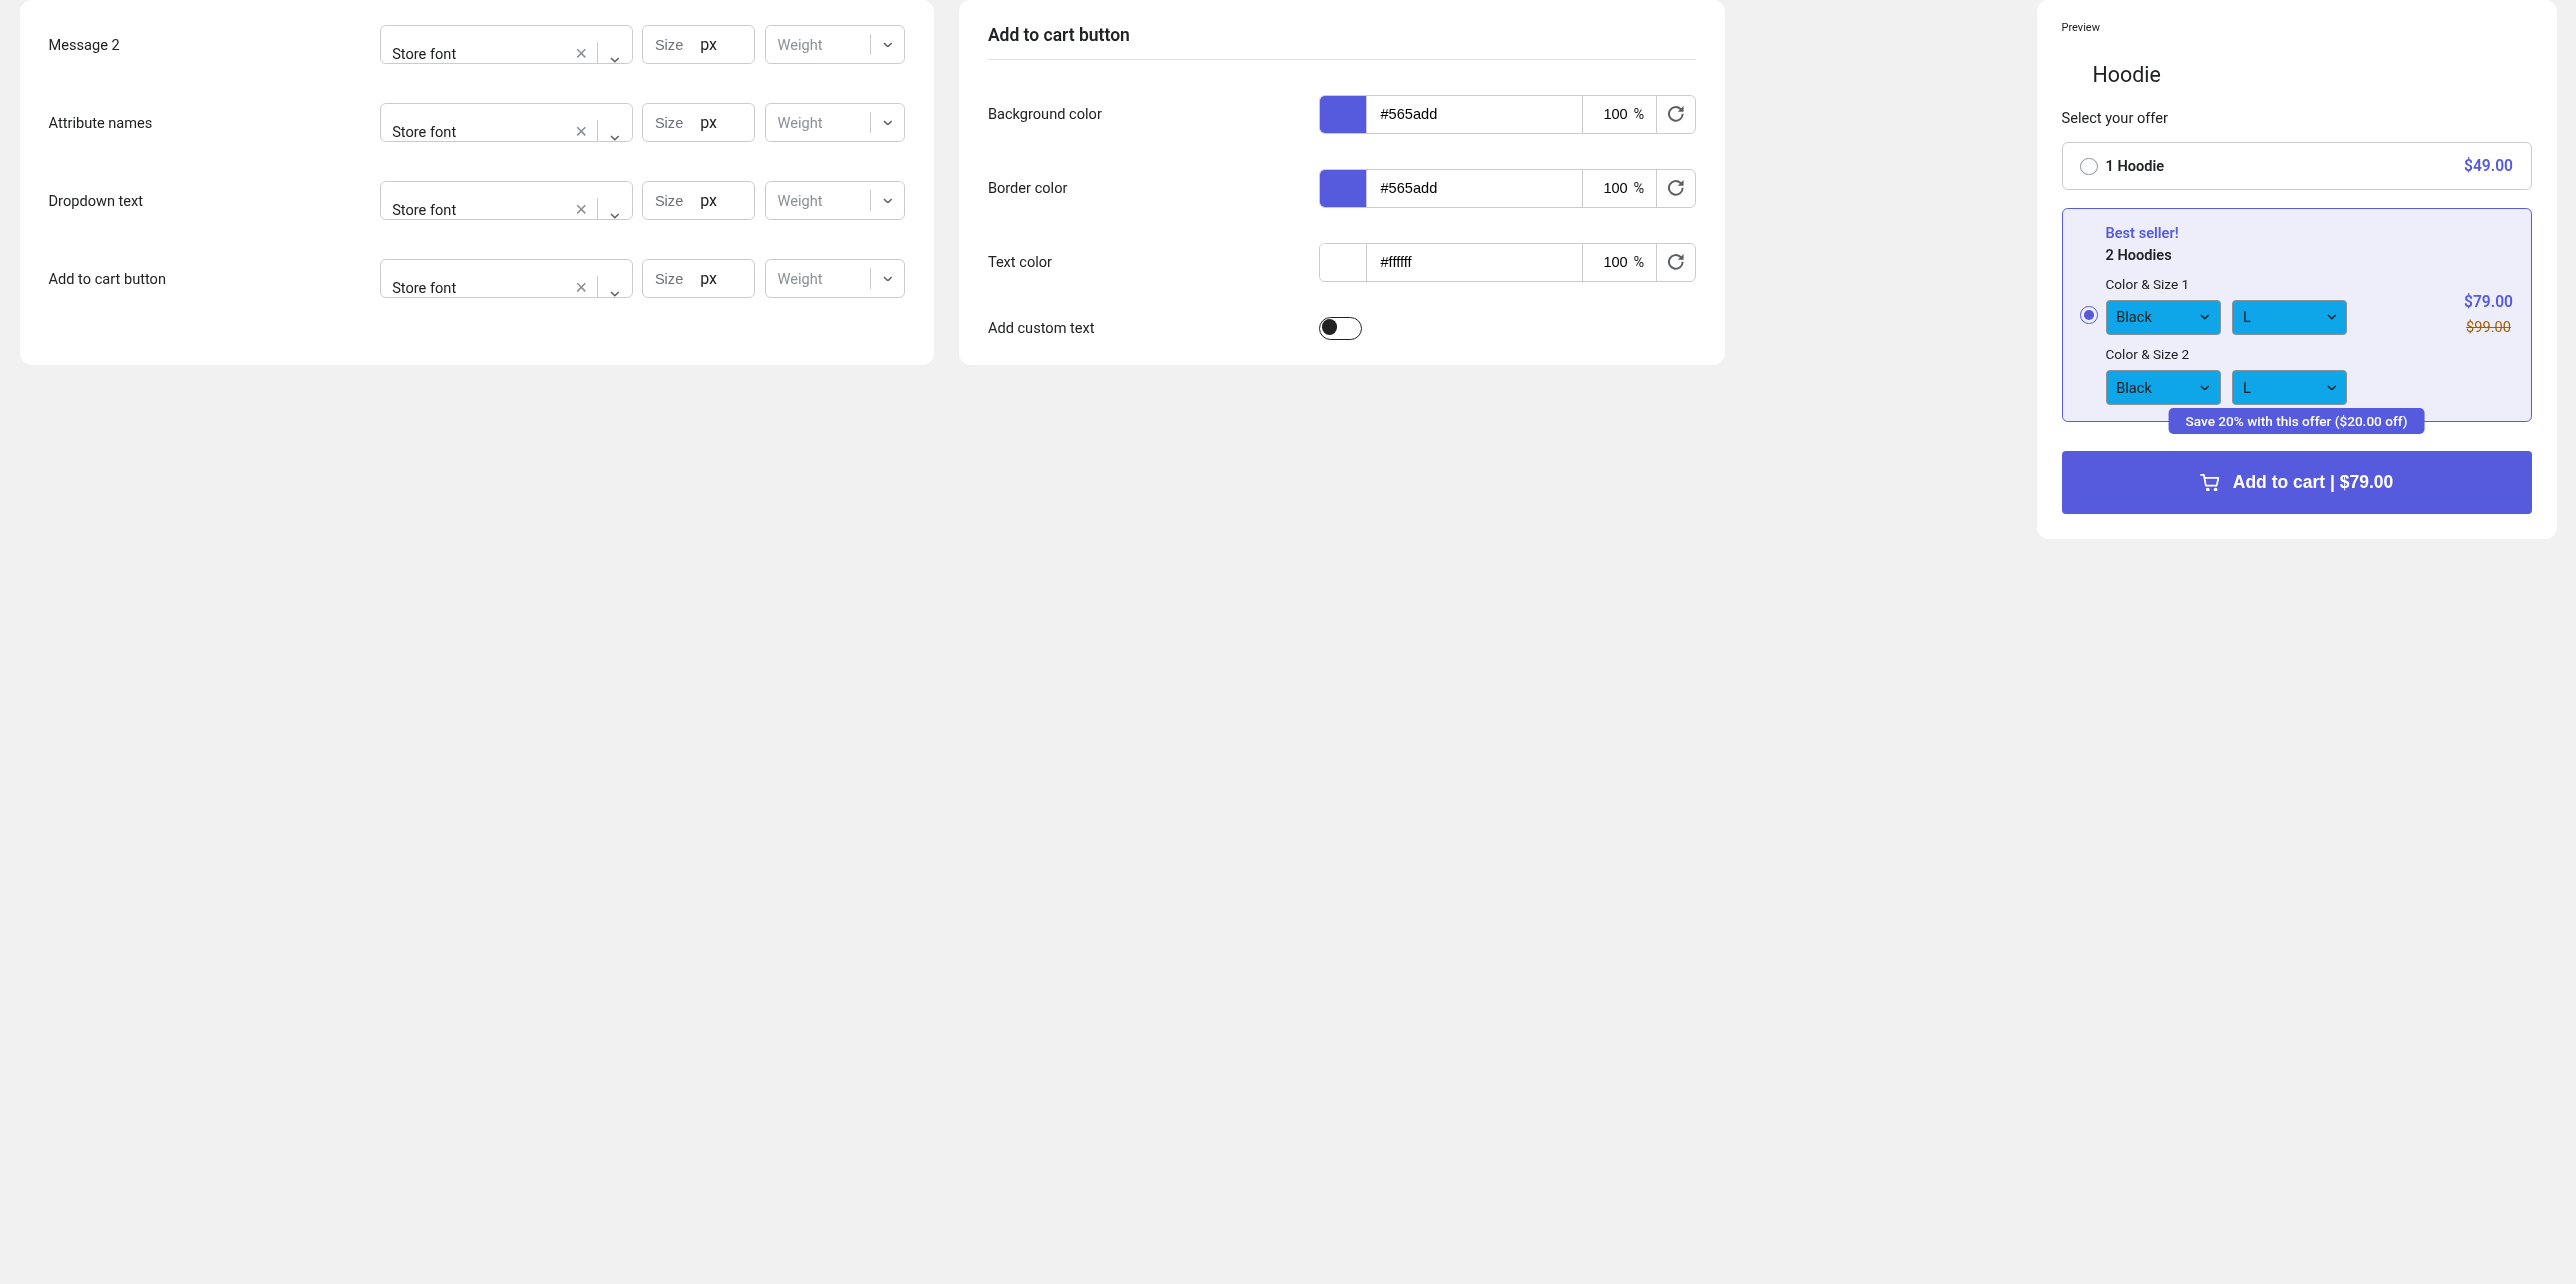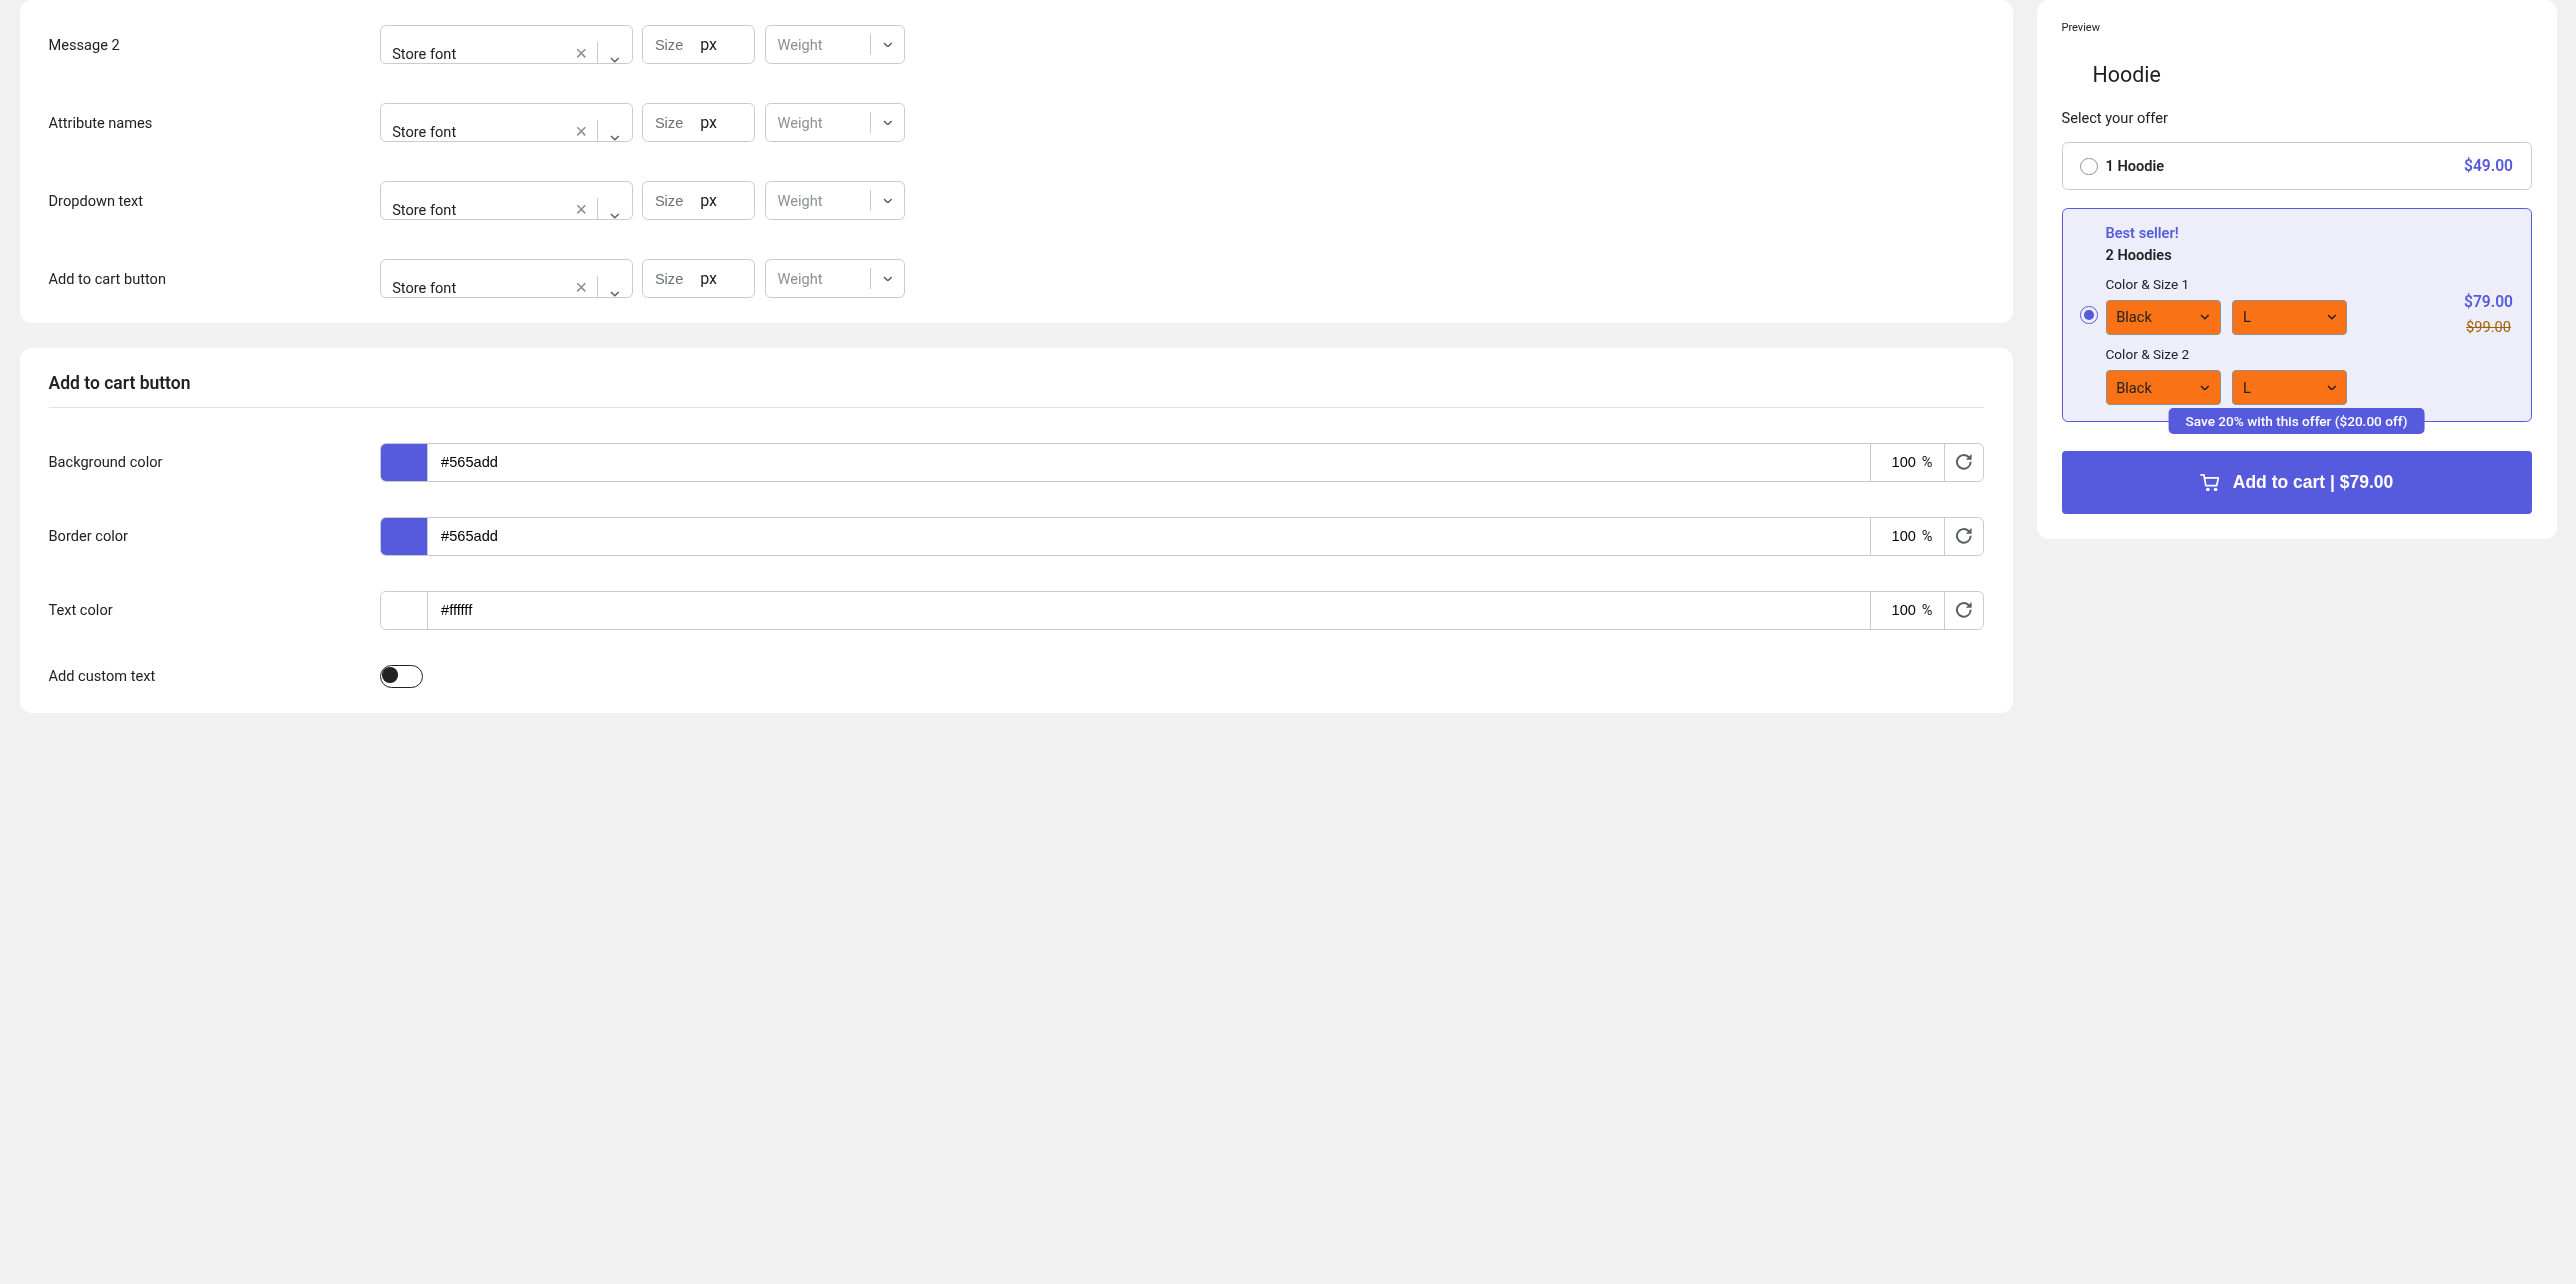--- a/index.html
+++ b/index.html
@@ -1,18 +1,18 @@
 <!DOCTYPE html>
 <html><head>
 <meta charset="utf-8">
 <style>
 * { box-sizing: border-box; margin: 0; padding: 0; }
 body { font-family: -apple-system, BlinkMacSystemFont, "Segoe UI", Roboto, sans-serif; background: #f1f1f1; padding: 0; font-size: 14.6px; color: #202223; }
 .layout { display: flex; gap: 23.4px; padding: 0 19.5px 19.5px 19.5px; align-items: flex-start; }
-.left-col { flex: 1; display: flex; flex-direction: column; gap: 25px; }
+.left-col { flex: 1; display: flex; flex-direction: row; gap: 25px; }
 .right-col { flex: 0 0 520px; }
 .card { background: #fff; border-radius: 11.7px; padding: 25px 29px; }
 .form-row { display: flex; align-items: center; margin-bottom: 39px; }
 .form-row:last-child { margin-bottom: 0; }
 .form-label { flex: 0 0 331px; font-size: 14.6px; color: #202223; font-weight: 400; }
 .controls { display: flex; gap: 9.7px; flex: 1; }
 .font-select { display: flex; align-items: flex-end; border: 1px solid #c9cccf; border-radius: 5.8px; height: 39px; width: 253px; background: #fff; position: relative; }
 .font-select .value { flex: 1; padding: 0 11.7px; font-size: 14.6px; color: #202223; }
 .font-select .clear-btn { padding: 0 9.7px; color: #8c9196; cursor: pointer; font-size: 15.6px; }
 .font-select .divider { width: 1px; height: 21.4px; background: #c9cccf; }
@@ -46,21 +46,21 @@
 .radio.checked { border-color: #565add; display: flex; align-items: center; justify-content: center; }
 .radio.checked::after { content: ''; width: 9.7px; height: 9.7px; background: #565add; border-radius: 50%; }
 .offer-body { flex: 1; }
 .offer-header { display: flex; justify-content: space-between; align-items: flex-start; }
 .offer-label { color: #565add; font-weight: 600; font-size: 14.6px; margin-bottom: 3.9px; }
 .offer-name { font-weight: 600; font-size: 14.6px; }
 .offer-price { color: #565add; font-weight: 600; font-size: 15.6px; text-align: right; }
 .offer-price-old { color: #a16207; text-decoration: line-through; font-size: 14.6px; text-align: center; margin-top: 7px; }
 .variant-label { font-size: 13.6px; margin-top: 11.7px; margin-bottom: 7.8px; }
 .variant-selects { display: flex; gap: 11.7px; }
-.vsel { border: 1px solid #8c9196; border-radius: 3.9px; height: 35px; display: flex; align-items: center; justify-content: space-between; padding: 0 9.7px; background: #f97316; cursor: pointer; font-size: 14.6px; }
+.vsel { border: 1px solid #8c9196; border-radius: 3.9px; height: 35px; display: flex; align-items: center; justify-content: space-between; padding: 0 9.7px; background: #0ea5e9; cursor: pointer; font-size: 14.6px; }
 .vsel.wide { width: 115px; }
 .vsel.narrow { width: 115px; }
 .save-badge { position: absolute; bottom: -13.6px; left: 50%; transform: translateX(-50%); background: #565add; color: #fff; font-size: 13.6px; font-weight: 500; padding: 4.9px 17.5px; border-radius: 4.9px; white-space: nowrap; }
 .offer-simple { display: flex; align-items: center; }
 .offer-simple .offer-name { flex: 1; }
 .add-cart-btn { background: #565add; color: #fff; border: none; border-radius: 3.9px; padding: 21.4px; font-size: 17.5px; font-weight: 600; width: 100%; display: flex; align-items: center; justify-content: center; gap: 13.6px; cursor: pointer; margin-top: 29px; }
 .cart-icon { width: 19.5px; height: 17.5px; }
 .chevron-down { width: 9.7px; height: 5.8px; }
 .refresh-icon { width: 15.6px; height: 15.6px; }
 svg { display: block; }

